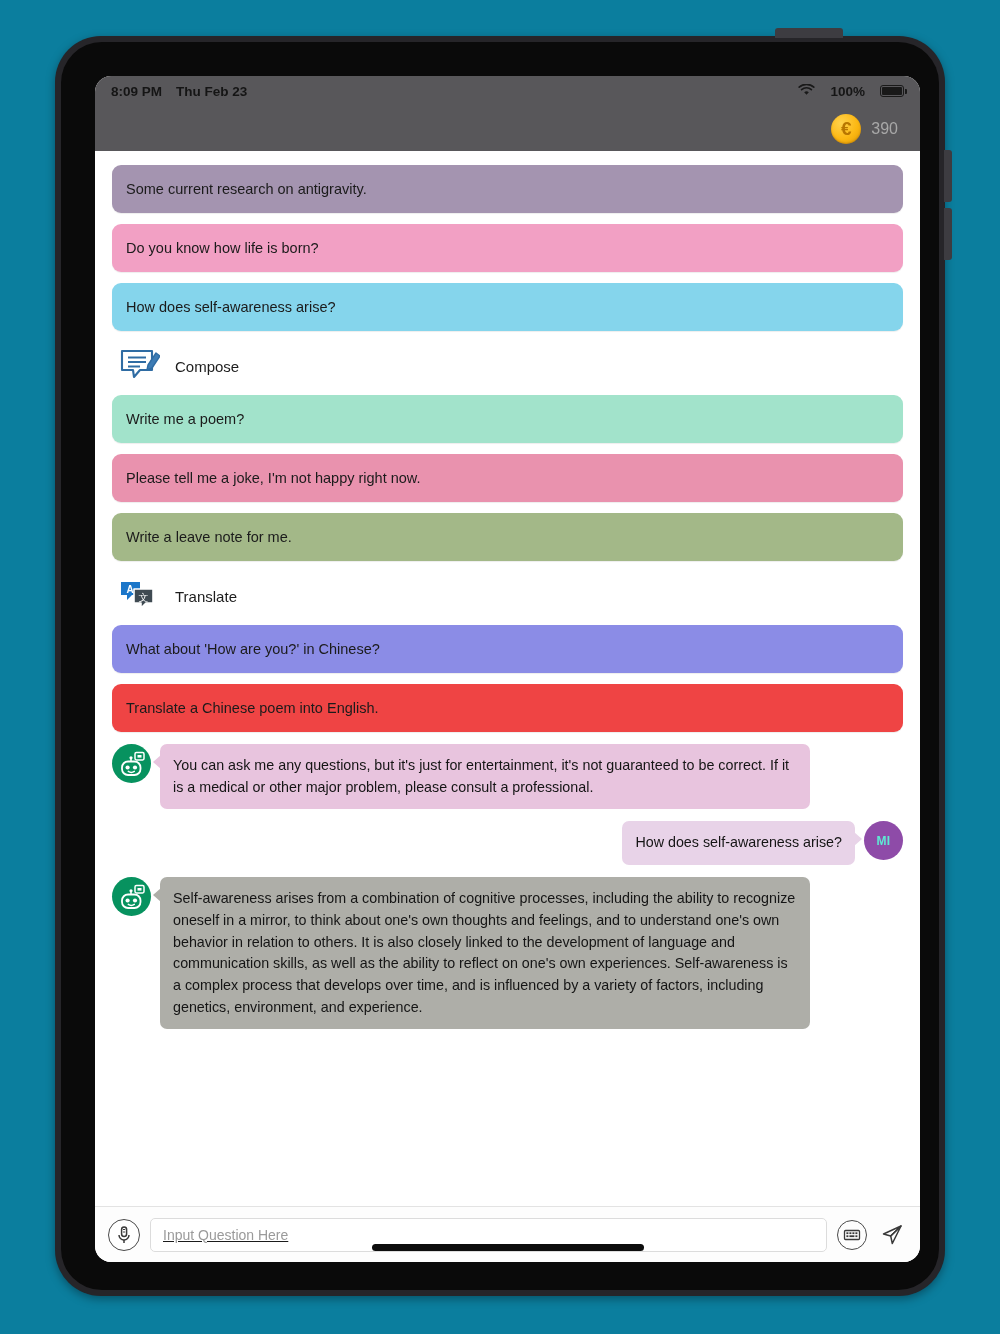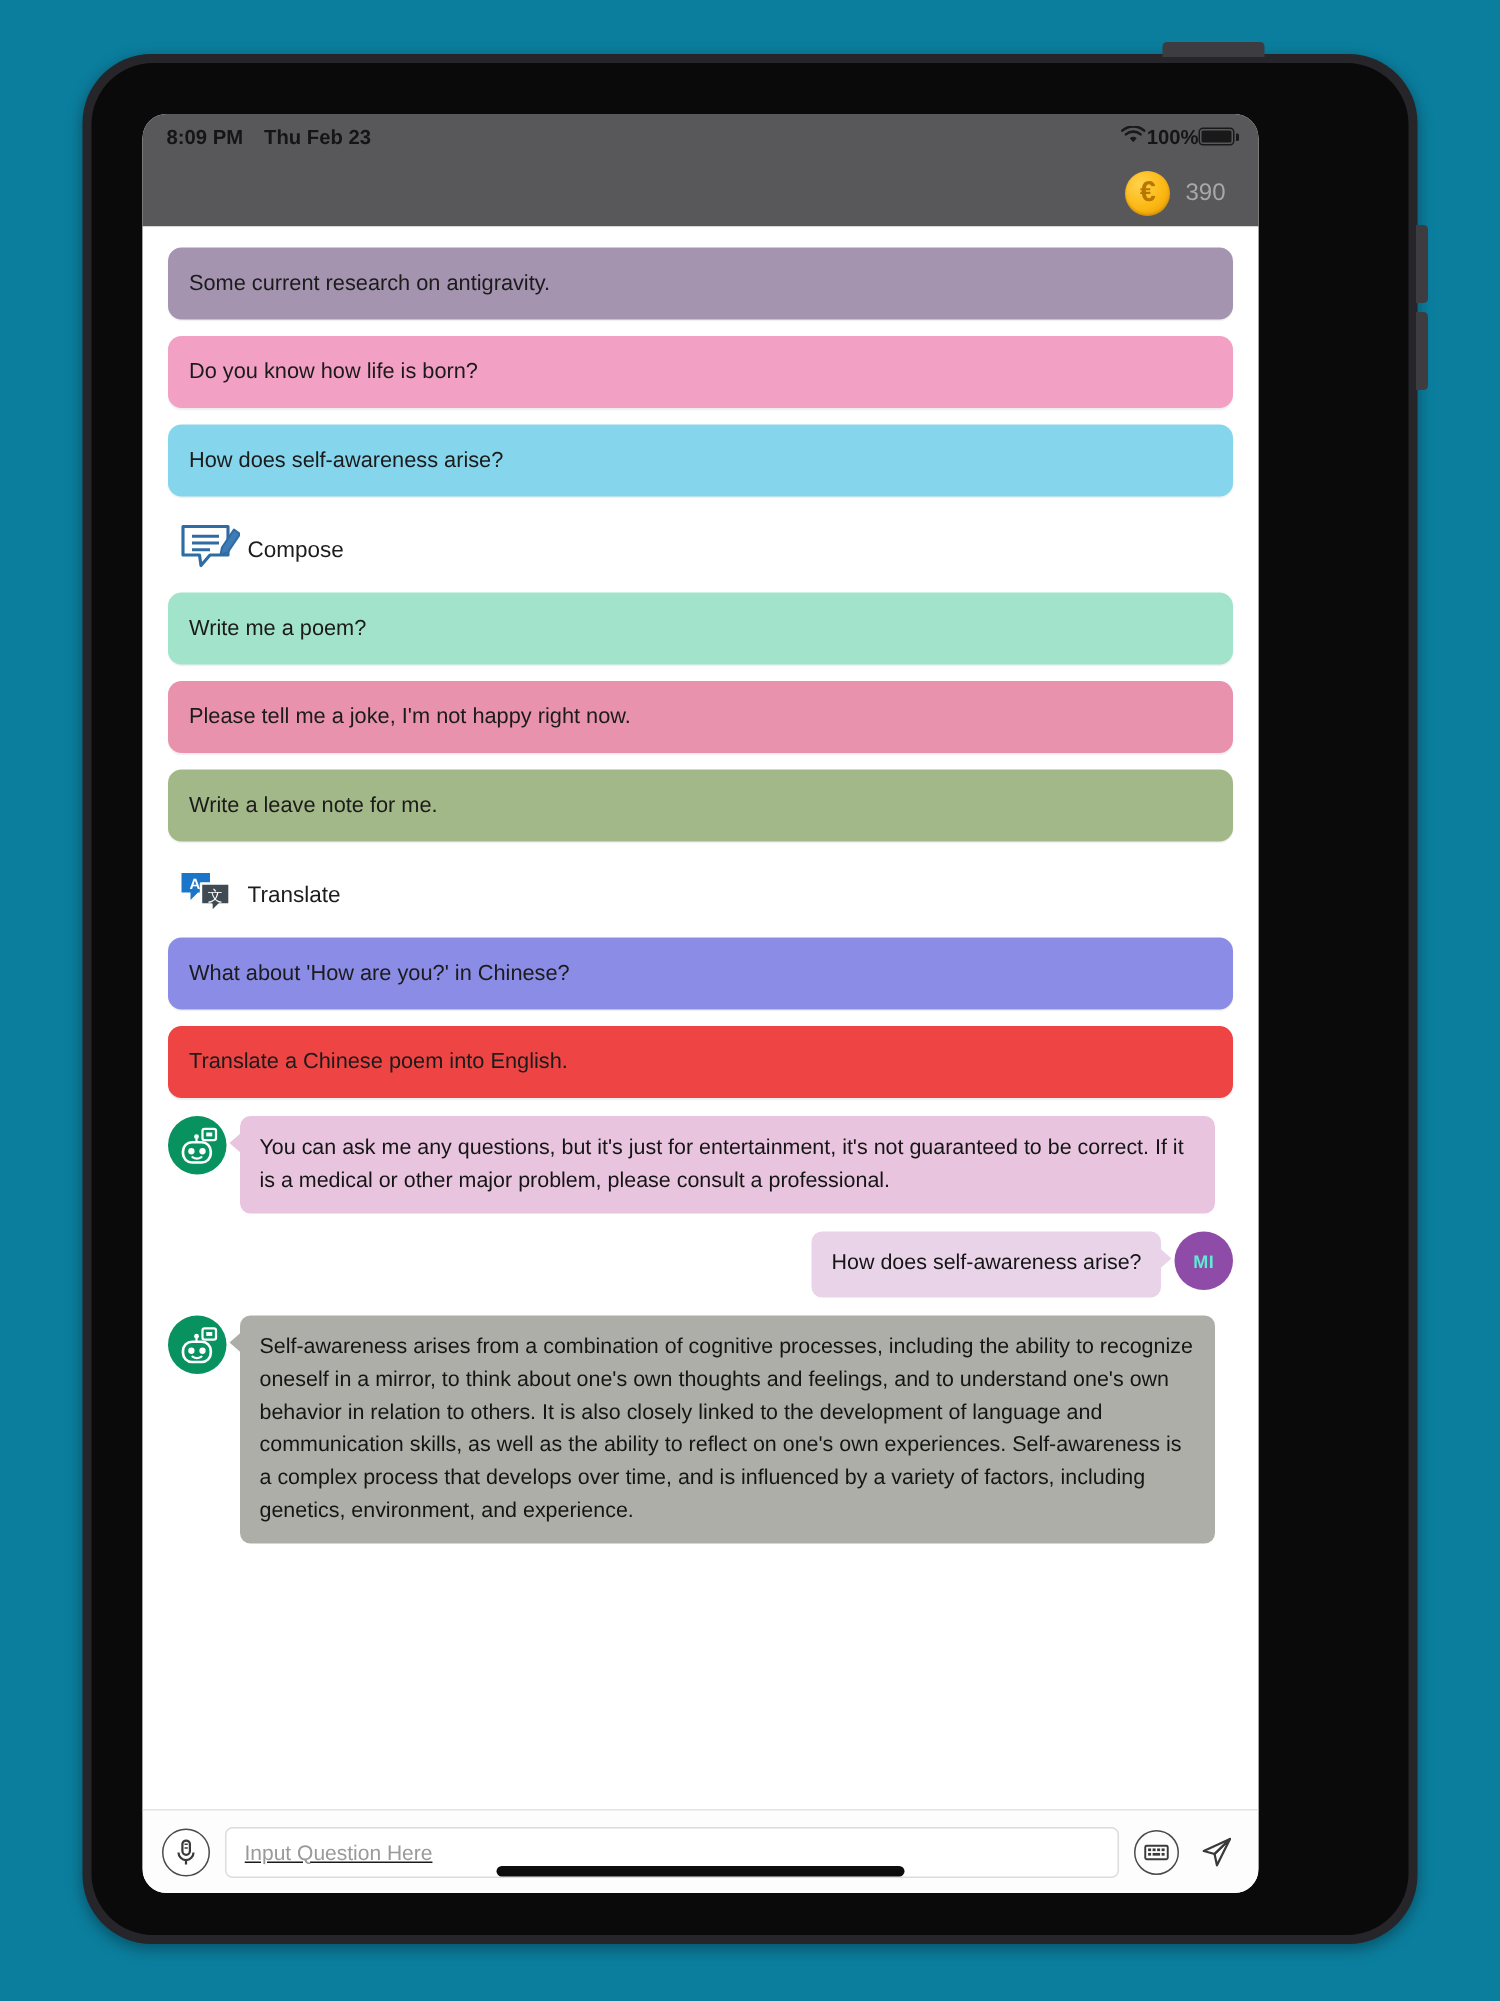--- a/index.html
+++ b/index.html
@@ -58,21 +58,21 @@
     border-radius: 0 3px 3px 0;
   }
   .vol-1 { top: 150px; height: 52px; }
   .vol-2 { top: 208px; height: 52px; }
 
   
   .screen {
     position: absolute;
     left: 95px;
     top: 76px;
-    width: 744px;
+    width: 825px;
     height: 1186px;
     background: #ffffff;
     border-radius: 16px;
     overflow: hidden;
     display: flex;
     flex-direction: column;
   }
 
   
   .status-bar {
@@ -84,21 +84,21 @@
     flex: 0 0 auto;
     color: #151515;
     font-size: 13.5px;
     font-weight: bold;
   }
   .status-left { display: flex; align-items: center; gap: 14px; }
   .status-right {
     margin-left: auto;
     display: flex;
     align-items: center;
-    gap: 0;
+    gap: 15px;
   }
   .wifi-icon { display: block; }
   .battery-pct { font-size: 13.5px; font-weight: bold; }
   .battery-icon {
     width: 24px; height: 12px;
     border: 1.6px solid #191919;
     border-radius: 3px;
     position: relative;
     display: inline-block;
   }
@@ -162,21 +162,21 @@
     color: #1b1b1b;
     min-height: 48px;
     display: flex;
     align-items: center;
     box-shadow: 0 1px 1px rgba(0,0,0,0.07);
   }
 
   .section-head {
     display: flex;
     align-items: center;
-    gap: 5px;
+    gap: 15px;
     padding: 6px 0 9px 6px;
     margin-bottom: 2px;
   }
   .section-head-label {
     font-size: 15px;
     color: #1d1d1d;
   }
   .section-icon { width: 42px; height: 36px; flex: 0 0 auto; }
 
   

